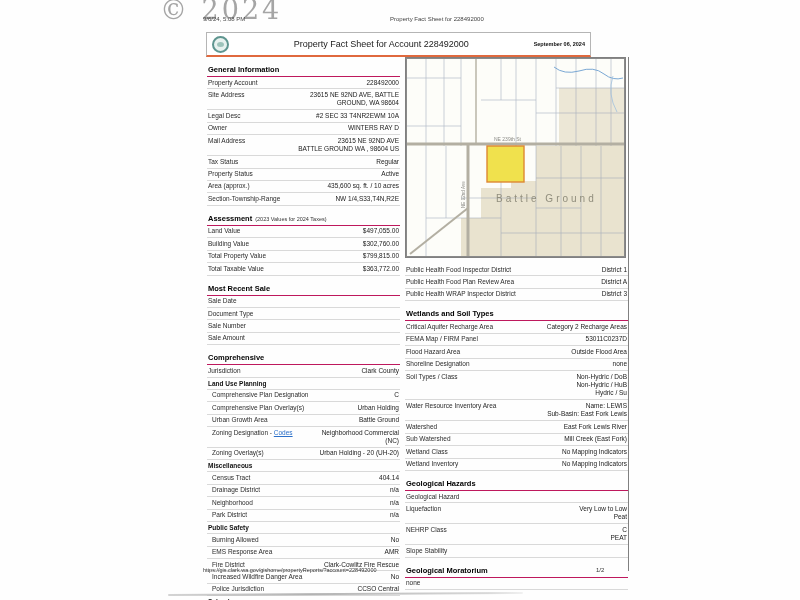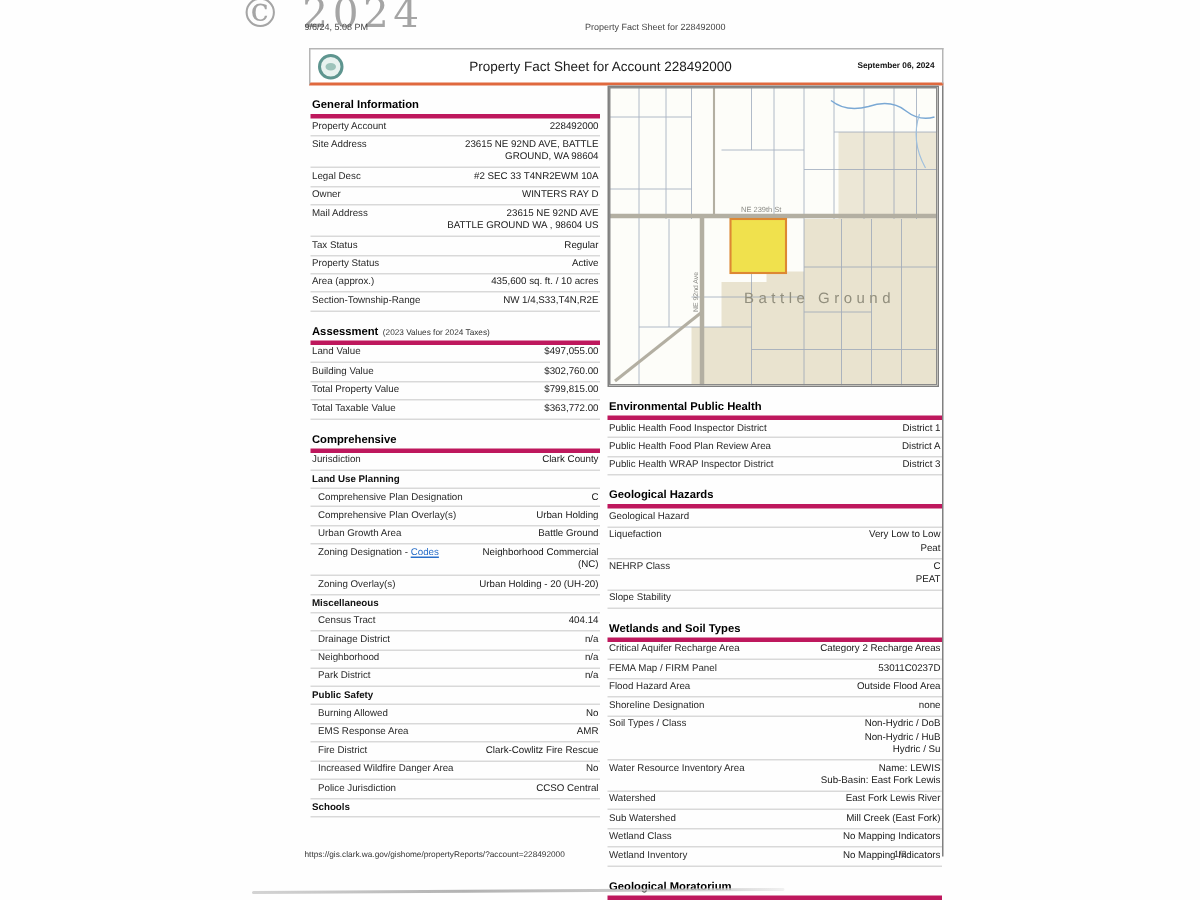--- a/index.html
+++ b/index.html
@@ -7,38 +7,38 @@
               font-family:"Liberation Sans", sans-serif; color:#222; }
   #stage { position:relative; width:800px; height:600px; background:#fefefe; }
 
   
   .watermark { position:absolute; left:160px; top:-6px; font-family:"DejaVu Serif", serif;
                font-size:27px; color:#8f8f8f; opacity:.8; letter-spacing:3px; }
   .ph-date  { position:absolute; left:203px; top:16px; font-size:6px; color:#444; }
   .ph-title { position:absolute; left:390px; top:16px; font-size:6px; color:#444; }
 
   
-  .titlebar { position:absolute; left:206px; top:32px; width:423px; height:25px;
+  .titlebar { position:absolute; left:206px; top:32px; width:385px; height:25px;
               border:1px solid #b5b5b5; border-bottom:2px solid #e0693e;
               display:flex; align-items:center; background:#fff; }
   .seal { width:17px; height:17px; border-radius:50%; margin-left:5px;
           border:2px solid #5e958f; background:#e8f2ef; position:relative; }
   .seal:after { content:""; position:absolute; left:3px; top:4px; width:7px; height:5px;
                 border-radius:50%; background:#9dc3ba; }
   .tb-title { flex:1; text-align:center; font-size:9px; color:#1a1a1a; }
   .tb-date  { font-size:5.5px; font-weight:bold; margin-right:5px; color:#111; }
 
   
   .col { position:absolute; top:57px; }
   #leftcol  { left:207px; width:193px; }
   #rightcol { left:405px; width:223px; }
 
   .section { margin-top:6px; }
   .section-header { font-size:7.5px; font-weight:bold; color:#000;
-                    border-bottom:3px solid #be185d; padding:2px 1px 2px 1px; }
+                    border-bottom:1px solid #be185d; padding:2px 1px 2px 1px; }
   .section-note { font-weight:normal; font-size:5.5px; color:#333; margin-left:3px; }
   .row { display:flex; justify-content:space-between; align-items:flex-start;
          border-bottom:1px solid #d9d9d9; padding:1.5px 1px; font-size:6.5px; line-height:1.3; }
   .row .lbl { color:#2a2a2a; max-width:56%; }
   .row .val { color:#1a1a1a; text-align:right; max-width:60%; min-height:7px; }
   .row.indent .lbl { padding-left:4px; }
   .group-row { font-size:6.5px; font-weight:bold; color:#111;
                border-bottom:1px solid #d9d9d9; padding:2px 1px; }
   a.codes-link { color:#2a6fc9; text-decoration:underline; cursor:pointer; }
 
@@ -119,20 +119,39 @@
           <span class="lbl">Building Value</span>
           <span class="val">$302,760.00</span>
         </div>
         <div class="row">
           <span class="lbl">Total Property Value</span>
           <span class="val">$799,815.00</span>
         </div>
         <div class="row">
           <span class="lbl">Total Taxable Value</span>
           <span class="val">$363,772.00</span>
+        </div>
+      </div>
+      <div class="section">
+        <div class="section-header">Most Recent Sale</div>
+        <div class="row">
+          <span class="lbl">Sale Date</span>
+          <span class="val"></span>
+        </div>
+        <div class="row">
+          <span class="lbl">Document Type</span>
+          <span class="val"></span>
+        </div>
+        <div class="row">
+          <span class="lbl">Sale Number</span>
+          <span class="val"></span>
+        </div>
+        <div class="row">
+          <span class="lbl">Sale Amount</span>
+          <span class="val"></span>
         </div>
       </div>
       <div class="section">
         <div class="section-header">Comprehensive</div>
         <div class="row">
           <span class="lbl">Jurisdiction</span>
           <span class="val">Clark County</span>
         </div>
         <div class="group-row">Land Use Planning</div>
         <div class="row indent">
@@ -248,94 +267,93 @@
         <rect x="81" y="88" width="37" height="36" fill="#f0e14d" stroke="#dd8833" stroke-width="1.4"></rect>
 
         <text x="88" y="83" font-size="5" fill="#8a8a85" font-family="Liberation Sans, sans-serif">NE 239th St</text>
         <text x="59" y="150" font-size="4.6" fill="#8a8a85" font-family="Liberation Sans, sans-serif" transform="rotate(-90 59 150)">NE 92nd Ave</text>
         <text x="90" y="144" font-size="10" letter-spacing="3" fill="#918e7d" font-family="Liberation Sans, sans-serif">Battle Ground</text>
         <rect x="0.5" y="0.5" width="218" height="198" fill="none" stroke="#8a8a8a" stroke-width="1"></rect>
       </svg>
     </div>
     <div>
         <div class="section">
-          <div class="section-header">Environmental Public Health</div>
           <div class="row">
             <span class="lbl">Public Health Food Inspector District</span>
             <span class="val">District 1</span>
           </div>
           <div class="row">
             <span class="lbl">Public Health Food Plan Review Area</span>
             <span class="val">District A</span>
           </div>
           <div class="row">
             <span class="lbl">Public Health WRAP Inspector District</span>
             <span class="val">District 3</span>
           </div>
         </div>
         <div class="section">
+          <div class="section-header">Wetlands and Soil Types</div>
+          <div class="row">
+            <span class="lbl">Critical Aquifer Recharge Area</span>
+            <span class="val">Category 2 Recharge Areas</span>
+          </div>
+          <div class="row">
+            <span class="lbl">FEMA Map / FIRM Panel</span>
+            <span class="val">53011C0237D</span>
+          </div>
+          <div class="row">
+            <span class="lbl">Flood Hazard Area</span>
+            <span class="val">Outside Flood Area</span>
+          </div>
+          <div class="row">
+            <span class="lbl">Shoreline Designation</span>
+            <span class="val">none</span>
+          </div>
+          <div class="row">
+            <span class="lbl">Soil Types / Class</span>
+            <span class="val">Non-Hydric / DoB<br>Non-Hydric / HuB<br>Hydric / Su</span>
+          </div>
+          <div class="row">
+            <span class="lbl">Water Resource Inventory Area</span>
+            <span class="val">Name: LEWIS<br>Sub-Basin: East Fork Lewis</span>
+          </div>
+          <div class="row">
+            <span class="lbl">Watershed</span>
+            <span class="val">East Fork Lewis River</span>
+          </div>
+          <div class="row">
+            <span class="lbl">Sub Watershed</span>
+            <span class="val">Mill Creek (East Fork)</span>
+          </div>
+          <div class="row">
+            <span class="lbl">Wetland Class</span>
+            <span class="val">No Mapping Indicators</span>
+          </div>
+          <div class="row">
+            <span class="lbl">Wetland Inventory</span>
+            <span class="val">No Mapping Indicators</span>
+          </div>
+        </div>
+        <div class="section">
           <div class="section-header">Geological Hazards</div>
           <div class="row">
             <span class="lbl">Geological Hazard</span>
             <span class="val"></span>
           </div>
           <div class="row">
             <span class="lbl">Liquefaction</span>
             <span class="val">Very Low to Low<br>Peat</span>
           </div>
           <div class="row">
             <span class="lbl">NEHRP Class</span>
             <span class="val">C<br>PEAT</span>
           </div>
           <div class="row">
             <span class="lbl">Slope Stability</span>
             <span class="val"></span>
-          </div>
-        </div>
-        <div class="section">
-          <div class="section-header">Wetlands and Soil Types</div>
-          <div class="row">
-            <span class="lbl">Critical Aquifer Recharge Area</span>
-            <span class="val">Category 2 Recharge Areas</span>
-          </div>
-          <div class="row">
-            <span class="lbl">FEMA Map / FIRM Panel</span>
-            <span class="val">53011C0237D</span>
-          </div>
-          <div class="row">
-            <span class="lbl">Flood Hazard Area</span>
-            <span class="val">Outside Flood Area</span>
-          </div>
-          <div class="row">
-            <span class="lbl">Shoreline Designation</span>
-            <span class="val">none</span>
-          </div>
-          <div class="row">
-            <span class="lbl">Soil Types / Class</span>
-            <span class="val">Non-Hydric / DoB<br>Non-Hydric / HuB<br>Hydric / Su</span>
-          </div>
-          <div class="row">
-            <span class="lbl">Water Resource Inventory Area</span>
-            <span class="val">Name: LEWIS<br>Sub-Basin: East Fork Lewis</span>
-          </div>
-          <div class="row">
-            <span class="lbl">Watershed</span>
-            <span class="val">East Fork Lewis River</span>
-          </div>
-          <div class="row">
-            <span class="lbl">Sub Watershed</span>
-            <span class="val">Mill Creek (East Fork)</span>
-          </div>
-          <div class="row">
-            <span class="lbl">Wetland Class</span>
-            <span class="val">No Mapping Indicators</span>
-          </div>
-          <div class="row">
-            <span class="lbl">Wetland Inventory</span>
-            <span class="val">No Mapping Indicators</span>
           </div>
         </div>
         <div class="section">
           <div class="section-header">Geological Moratorium</div>
           <div class="row">
             <span class="lbl">none</span>
             <span class="val"></span>
           </div>
         </div>
       </div>

